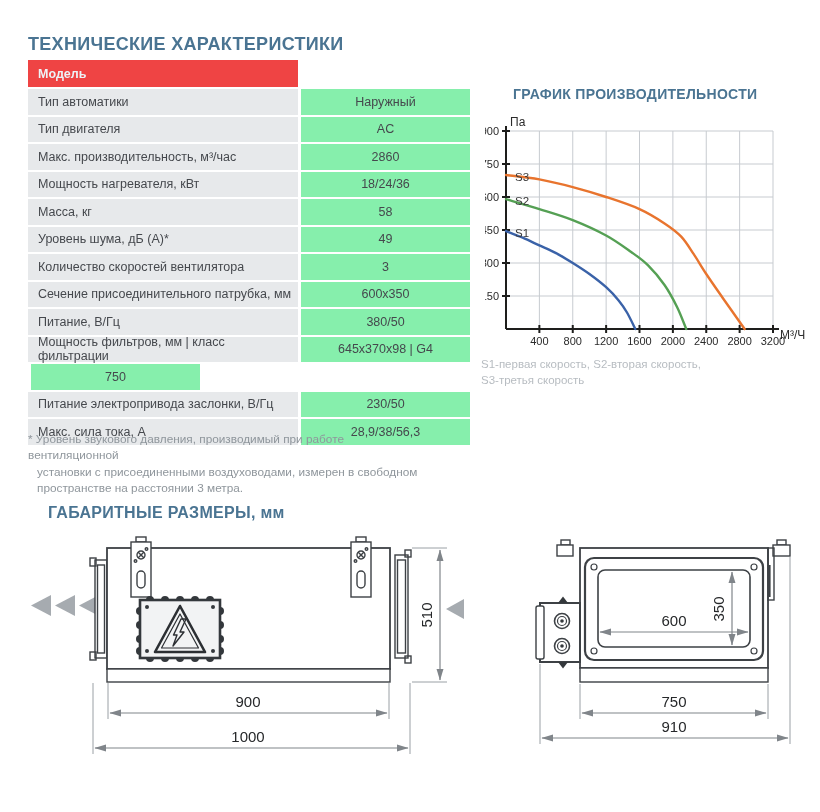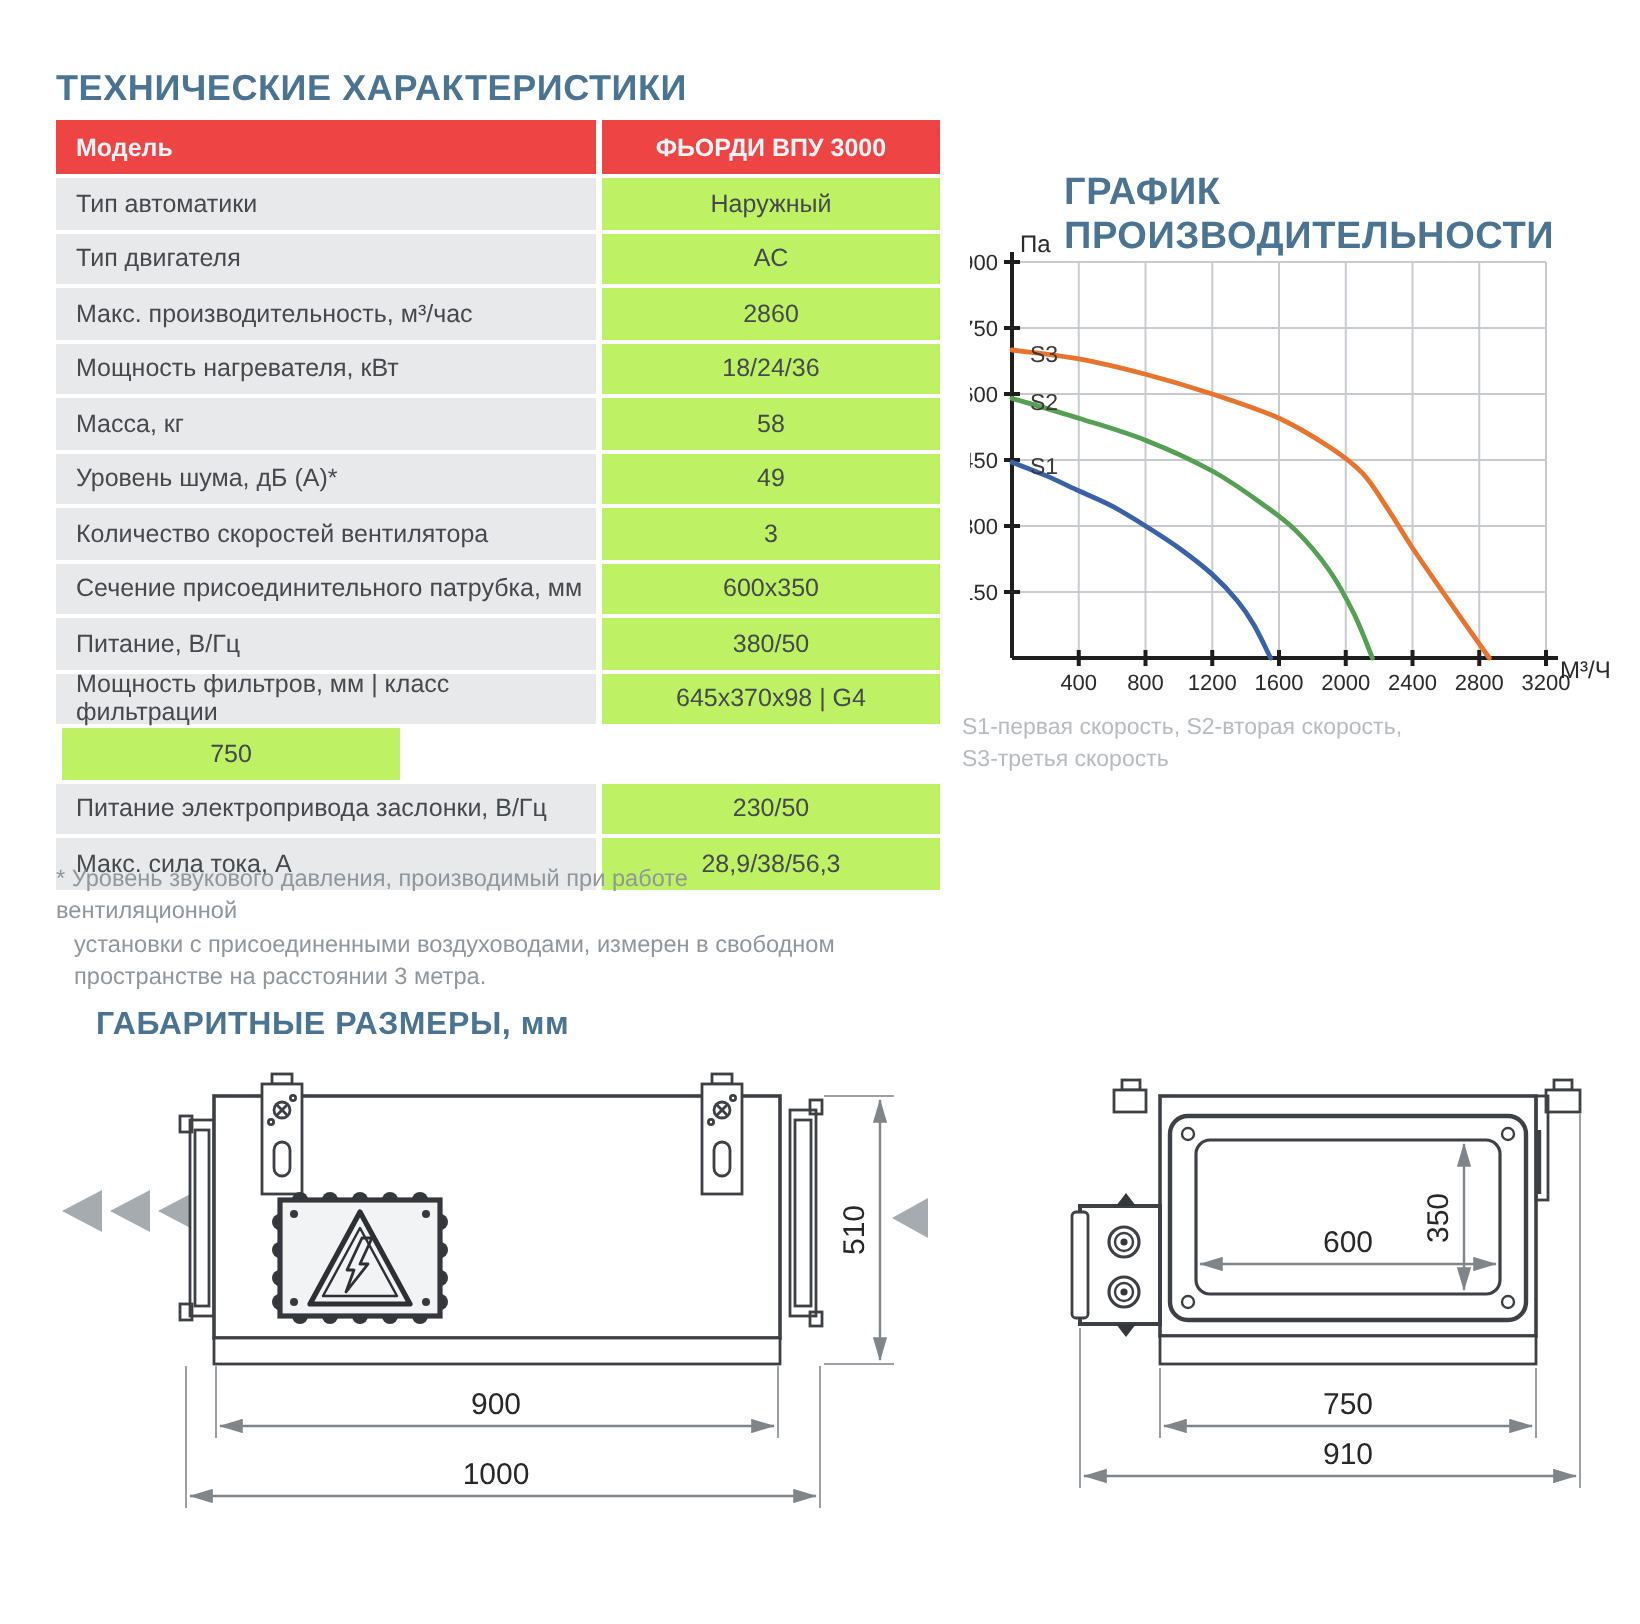--- a/index.html
+++ b/index.html
@@ -5,28 +5,28 @@
   html,body{margin:0;padding:0;}
   body{
     width:820px;height:812px;position:relative;background:#ffffff;
     font-family:"Liberation Sans",sans-serif;color:#45484d;overflow:hidden;
   }
   .sec-title{
     position:absolute;color:#4a7492;font-weight:bold;letter-spacing:.3px;
   }
   #title-specs{left:28px;top:34px;font-size:18px;}
   #title-dims{left:28px;top:504px;font-size:16px;margin-left:20px;}
-  #chart-title{left:532px;top:86px;font-size:19px;}
+  #chart-title{left:513px;top:86px;font-size:14px;}
 
   
   #spec-table{position:absolute;left:28px;top:60px;width:442px;font-size:12.5px;}
   .trow{display:flex;margin-bottom:2px;}
   .trow .lbl{width:270px;background:#e7e9eb;padding:5px 4px 5px 10px;box-sizing:border-box;
     display:flex;align-items:center;height:25.5px;}
-  .trow .val{width:169px;margin-left:3px;background:#bef264;box-sizing:border-box;
+  .trow .val{width:169px;margin-left:3px;background:#86efac;box-sizing:border-box;
     display:flex;align-items:center;justify-content:center;height:25.5px;text-align:center;}
   .trow.head .lbl,.trow.head .val{background:#ef4444;color:#edf3f7;font-weight:bold;height:27px;}
 
   
   #chart-wrap{position:absolute;left:485px;top:108px;width:332px;height:248px;}
   #chart-caption{position:absolute;left:481px;top:357px;font-size:11.5px;color:#b7bcc1;line-height:1.35;}
   svg text{font-family:"Liberation Sans",sans-serif;}
 
   
   #footnote{position:absolute;left:28px;top:431px;width:402px;font-size:11.8px;
@@ -41,21 +41,20 @@
 </head>
 <body>
 
 <div id="title-specs" class="sec-title">ТЕХНИЧЕСКИЕ ХАРАКТЕРИСТИКИ</div>
 <div id="chart-title" class="sec-title">ГРАФИК ПРОИЗВОДИТЕЛЬНОСТИ</div>
 <div id="title-dims" class="sec-title">ГАБАРИТНЫЕ РАЗМЕРЫ, мм</div>
 
 <div id="spec-table">
   <div class="trow head">
     <div class="lbl">Модель</div>
-    <div class="val">ФЬОРДИ ВПУ 3000</div>
   </div>
   <div class="trow">
       <div class="lbl">Тип автоматики</div>
       <div class="val">Наружный</div>
     </div>
   <div class="trow">
       <div class="lbl">Тип двигателя</div>
       <div class="val">AC</div>
     </div>
   <div class="trow">

